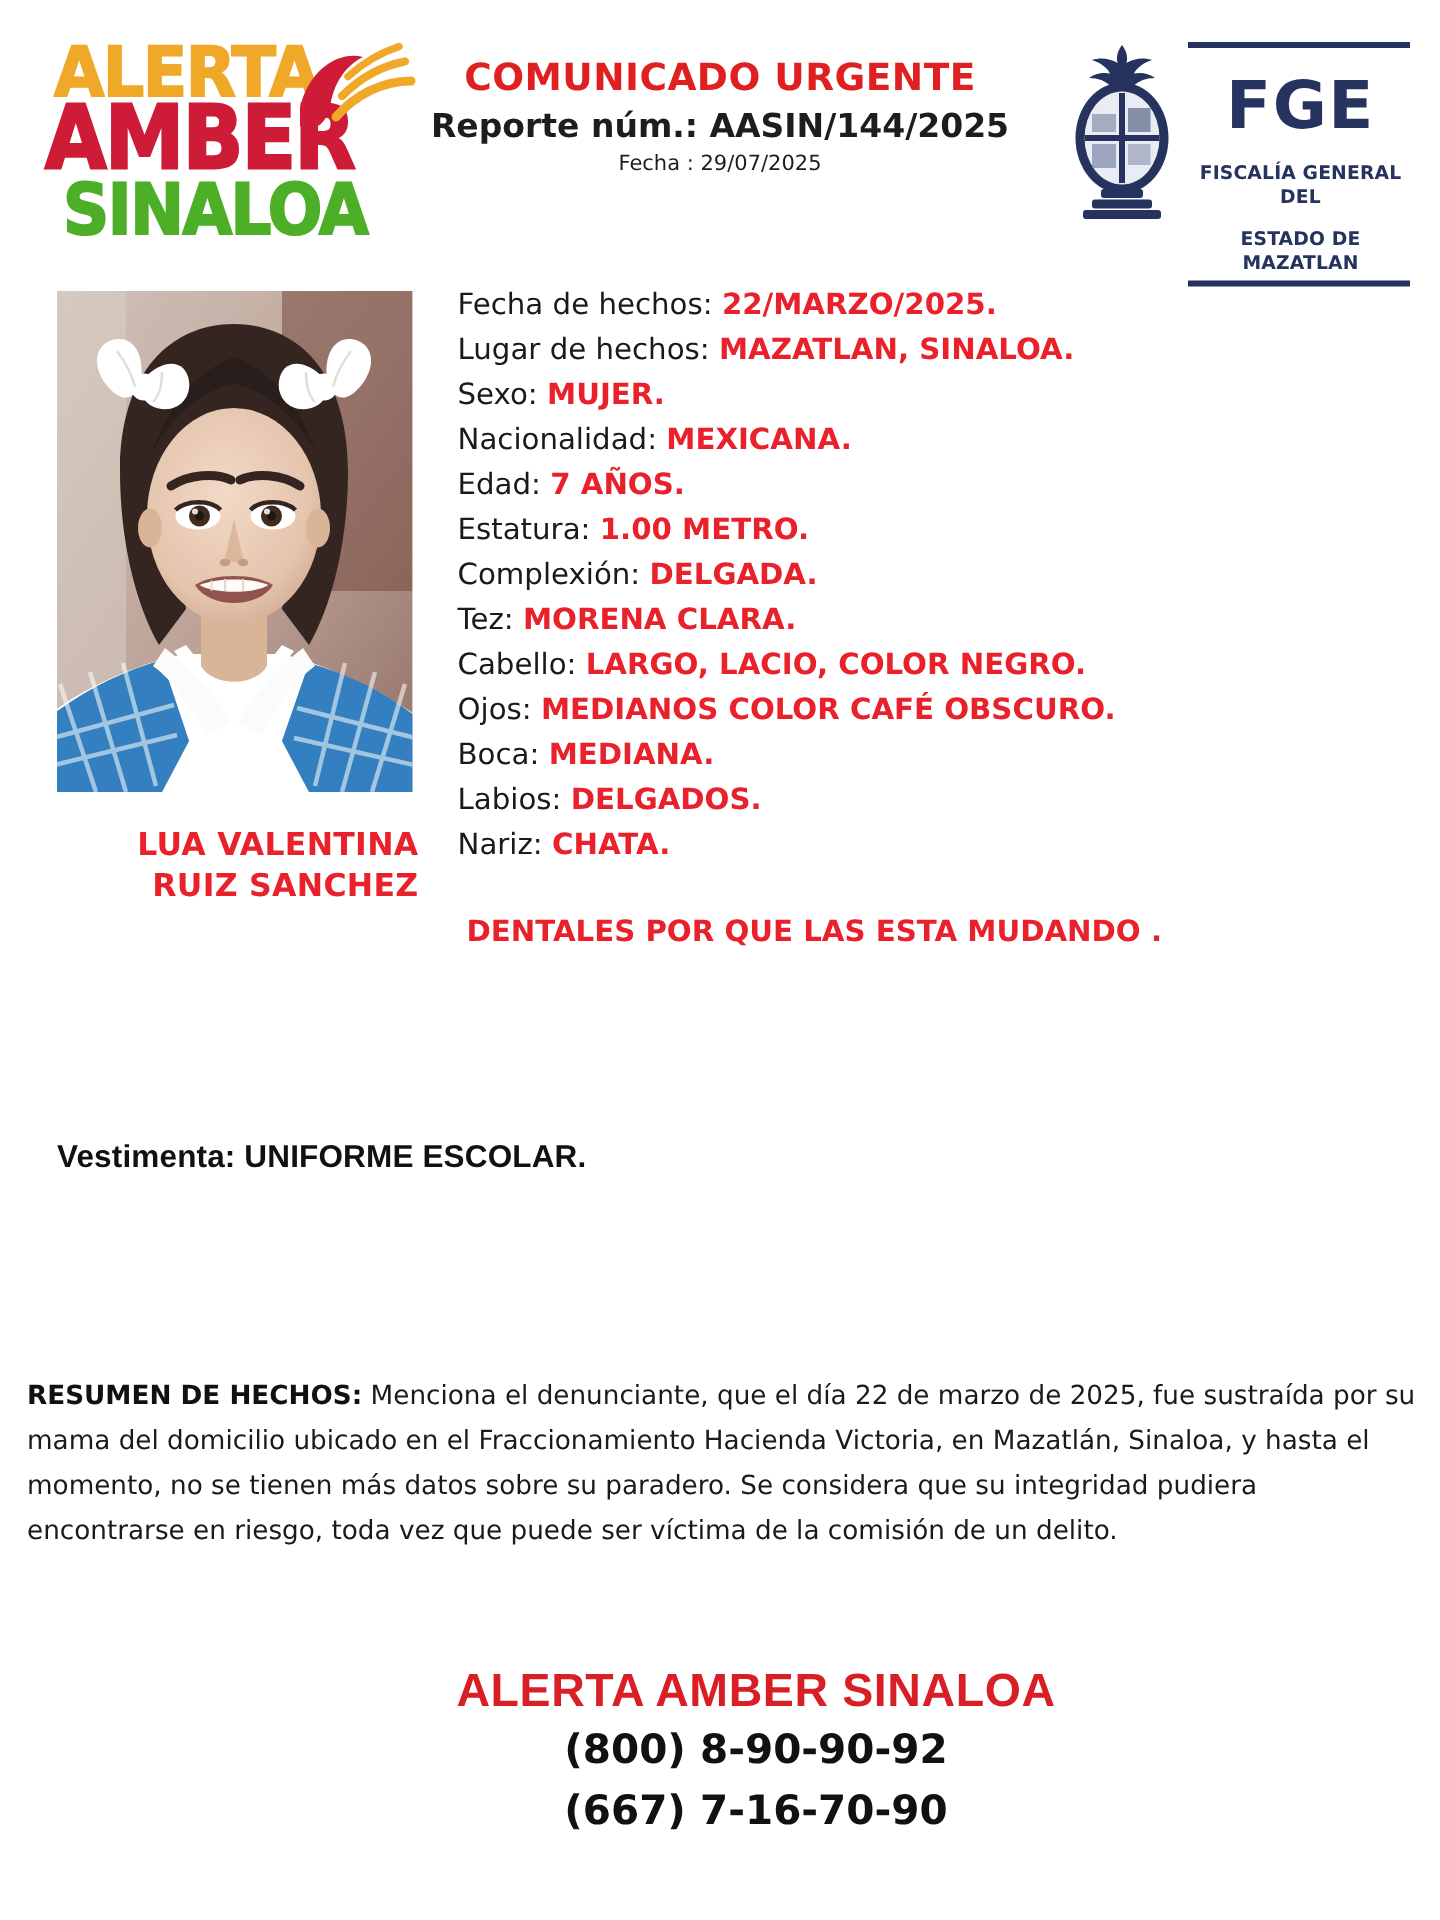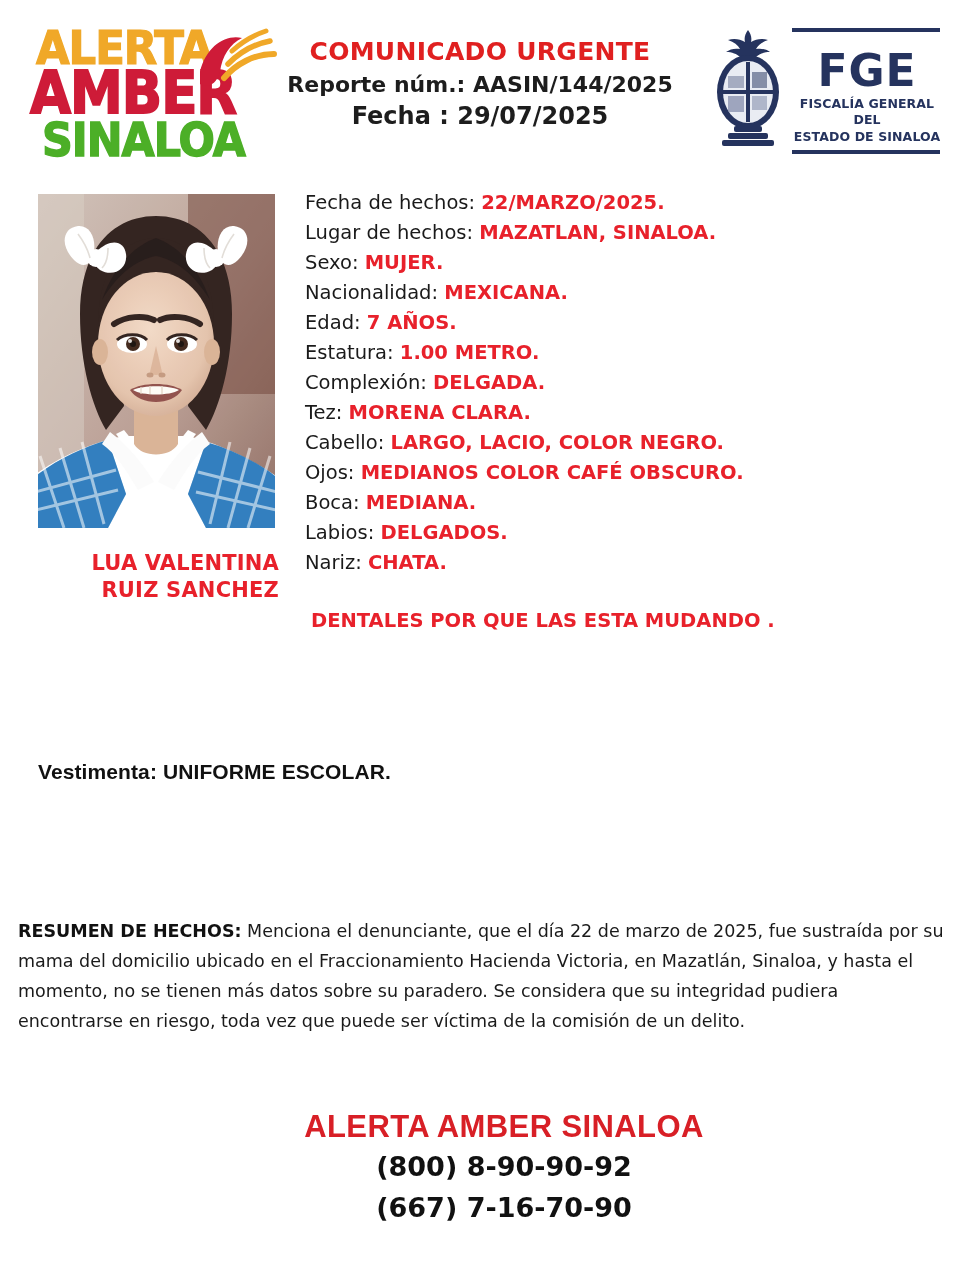--- a/index.html
+++ b/index.html
@@ -92,22 +92,22 @@
   .hc-line {
     font-family: "DejaVu Sans", sans-serif;
     font-size: 22px;
     font-weight: 600;
     color: #1d1d1d;
     line-height: 1.35;
     margin-top: 4px;
   }
   .hc-line2 {
     font-family: "DejaVu Sans", sans-serif;
-    font-size: 24px;
-    font-weight: 700;
+    font-size: 14px;
+    font-weight: 400;
     color: #1d1d1d;
     line-height: 1.35;
     margin-top: 1px;
   }
 
   
   .fge-logo {
     position: absolute;
     left: 706px;
     top: 22px;
@@ -145,21 +145,21 @@
     letter-spacing: 1px;
     margin-top: 17px;
   }
   .fge-sub {
     font-family: "DejaVu Sans", sans-serif;
     font-size: 12.5px;
     font-weight: 700;
     color: #25335E;
     line-height: 1.25;
     letter-spacing: 0.1px;
-    margin-top: 2px;
+    margin-top: 13px;
   }
 
   
   .photo-block {
     position: absolute;
     left: 38px;
     top: 194px;
     width: 237px;
   }
   .photo-frame {
@@ -326,21 +326,21 @@
 
         <rect x="24" y="100" width="28" height="6" rx="2"></rect>
         <rect x="18" y="107" width="40" height="6" rx="2"></rect>
         <rect x="12" y="114" width="52" height="6" rx="2"></rect>
       </g>
     </svg>
     <div class="fge-text">
       <div class="fge-rule top"></div>
       <div class="fge-abbr">FGE</div>
       <div class="fge-sub">FISCALÍA GENERAL DEL</div>
-      <div class="fge-sub">ESTADO DE SINALOA</div>
+      <div class="fge-sub">ESTADO DE MAZATLAN</div>
       <div class="fge-rule bottom"></div>
     </div>
   </div>
 </div>
 
 <div class="photo-block">
   <div class="photo-frame">
     <svg class="photo-svg" viewBox="0 0 237 334">
       <defs>
         <clipPath id="pclip">

